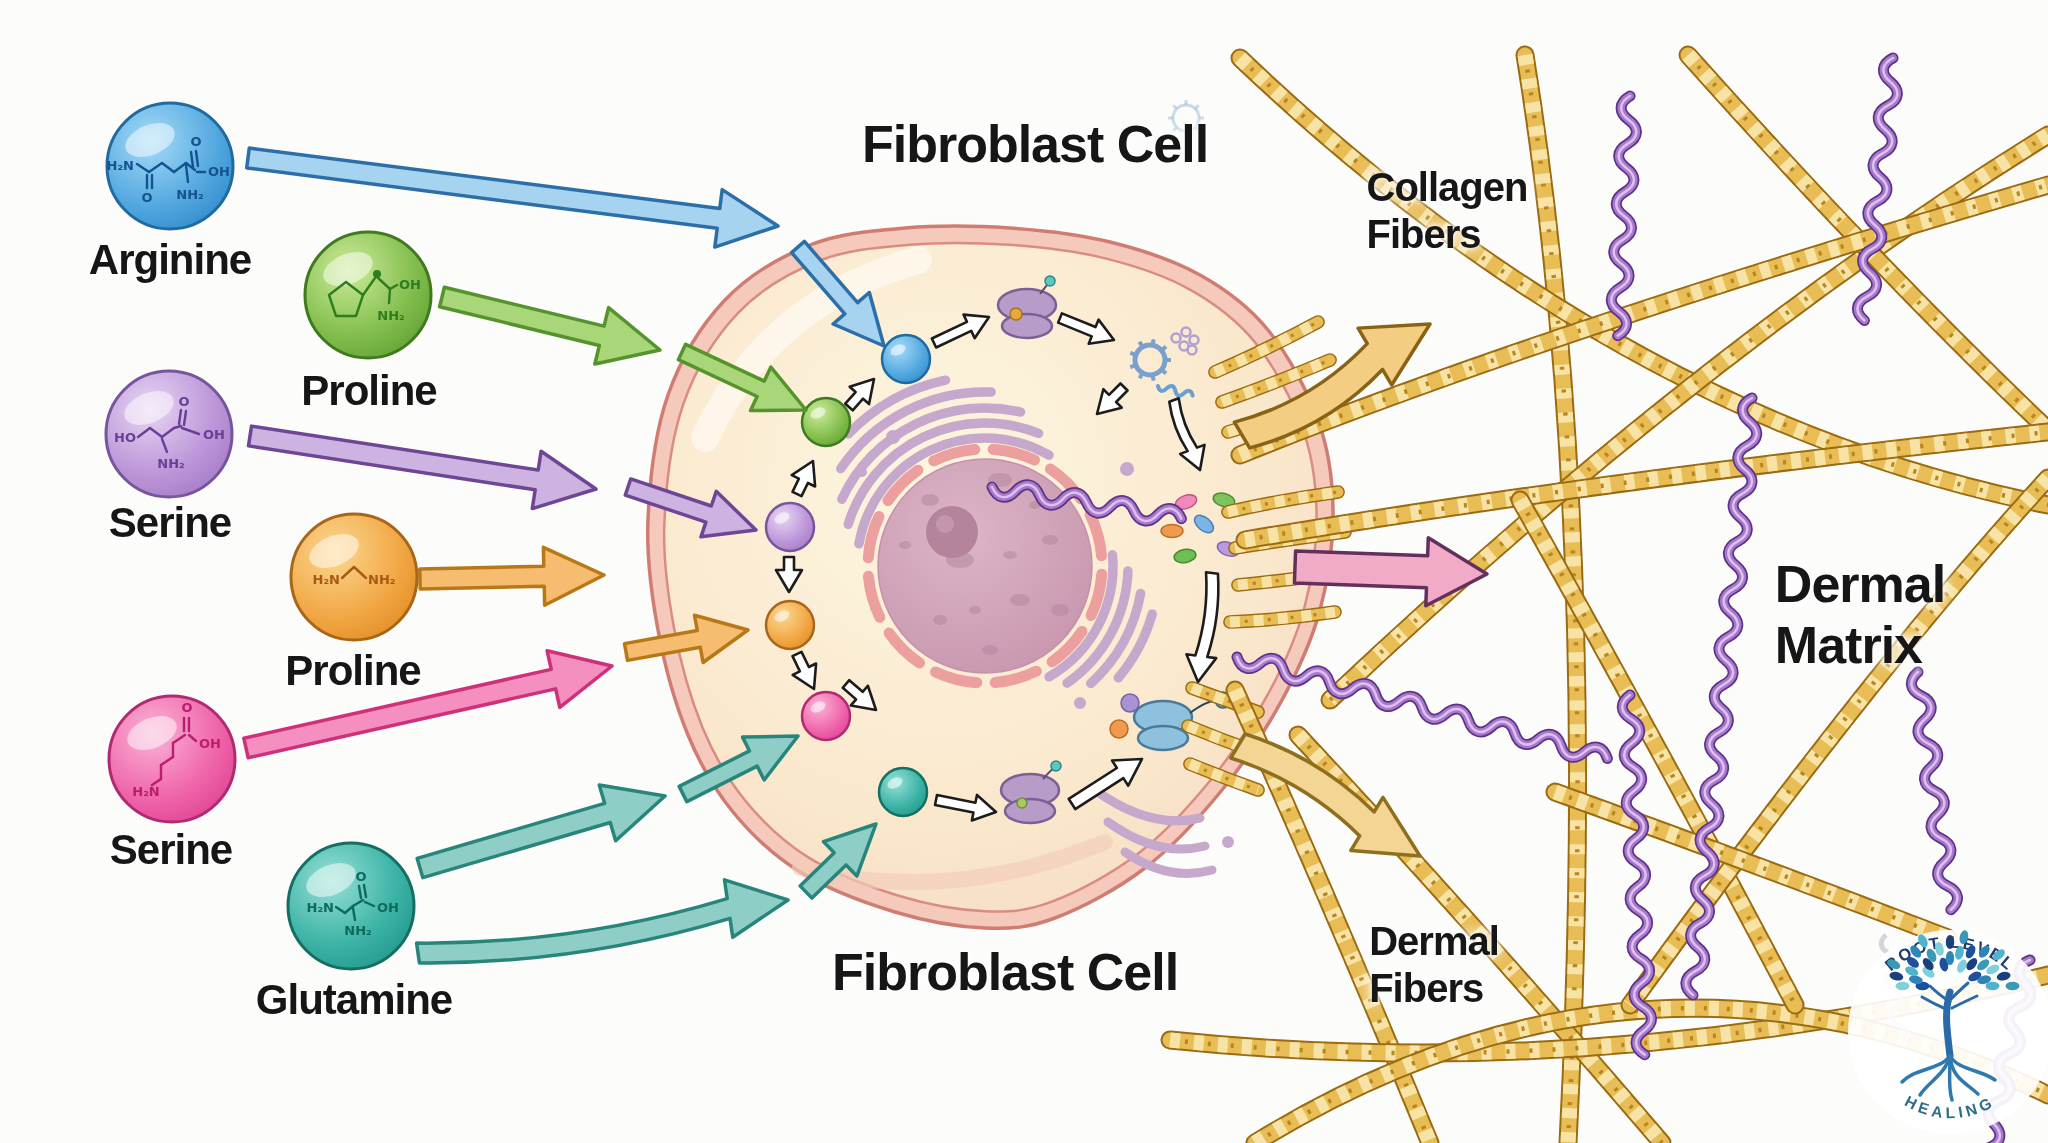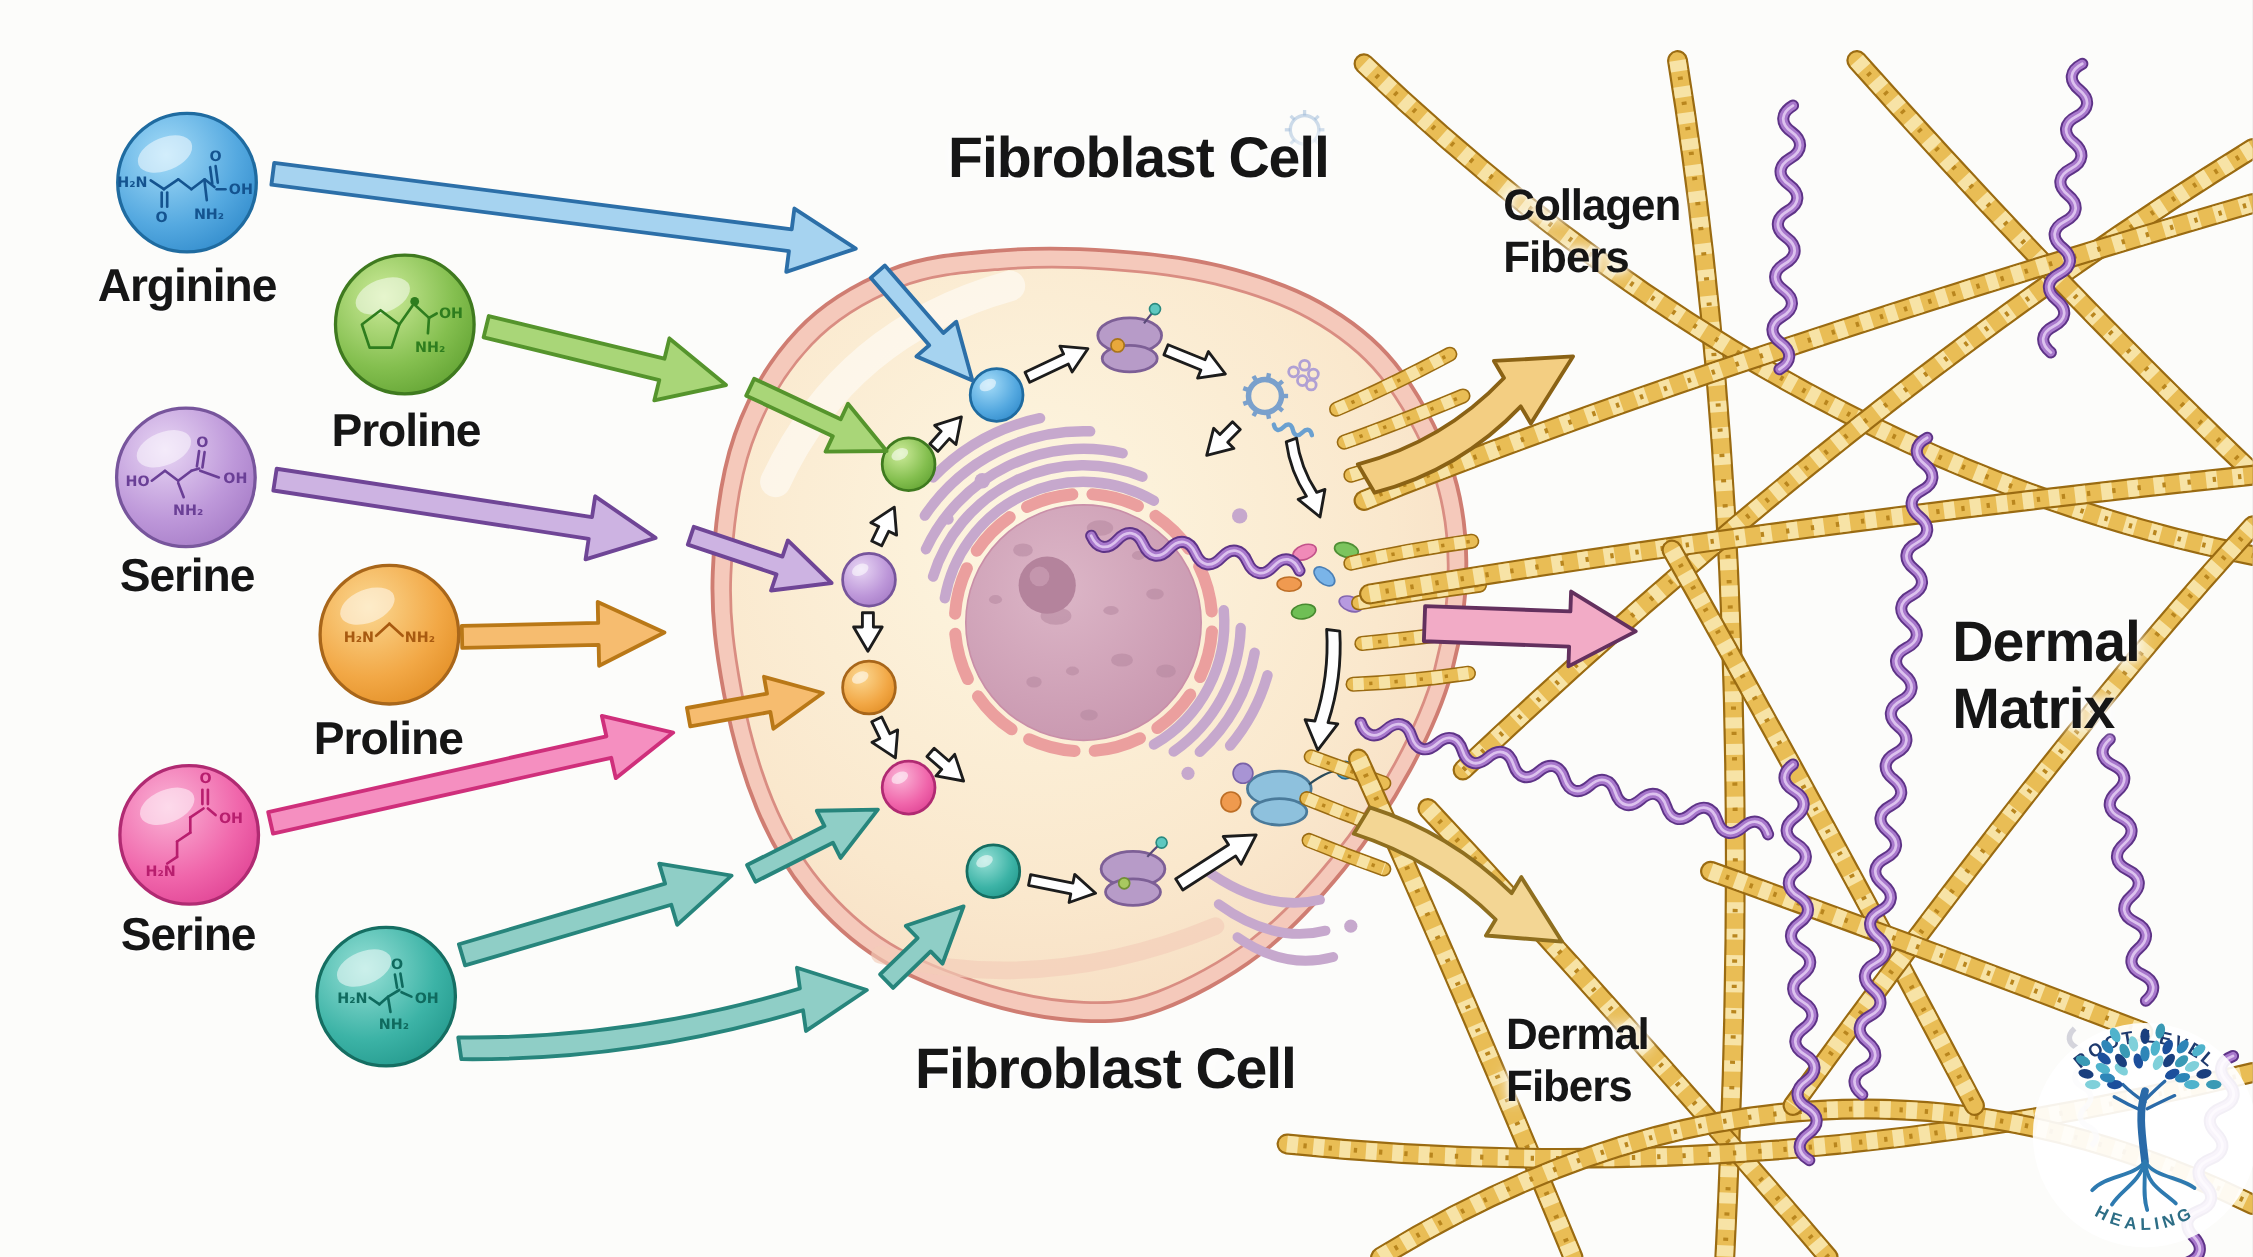--- a/index.html
+++ b/index.html
@@ -475,20 +475,21 @@
           </g>
         </g>
       </g>
 </svg>
 
 <div class="lbl s42" style="left:170px;top:236px">Arginine</div>
 <div class="lbl s42" style="left:369px;top:367px">Proline</div>
 <div class="lbl s42" style="left:170px;top:499px">Serine</div>
 <div class="lbl s42" style="left:353px;top:647px">Proline</div>
 <div class="lbl s42" style="left:171px;top:826px">Serine</div>
+<div class="lbl s42" style="left:354px;top:976px">Glutamine</div>
 
 <div class="lbl s44" style="left:1035px;top:114px">Fibroblast Cell</div>
 <div class="lbl s44" style="left:1005px;top:942px">Fibroblast Cell</div>
 
 <div class="lbl s40 two" style="left:1447px;top:164px">
   <span>Collagen</span>
   <span>Fibers</span>
 </div>
 <div class="lbl s44 two" style="left:1860px;top:554px">
   <span>Dermal</span>

